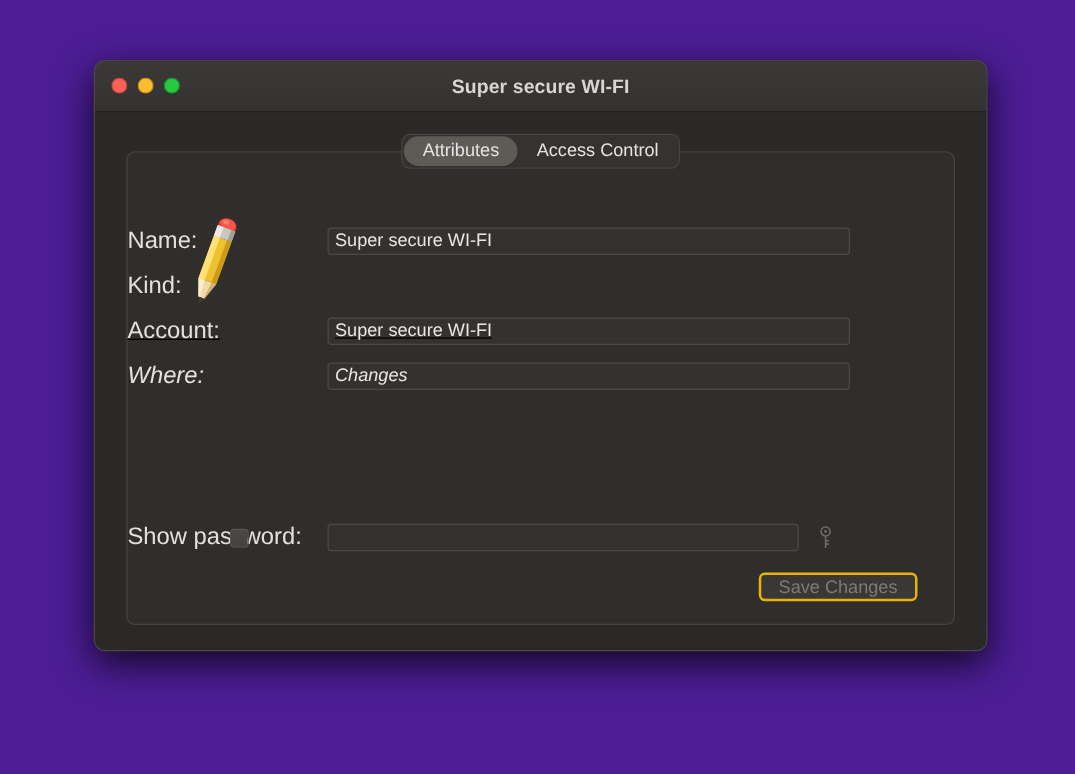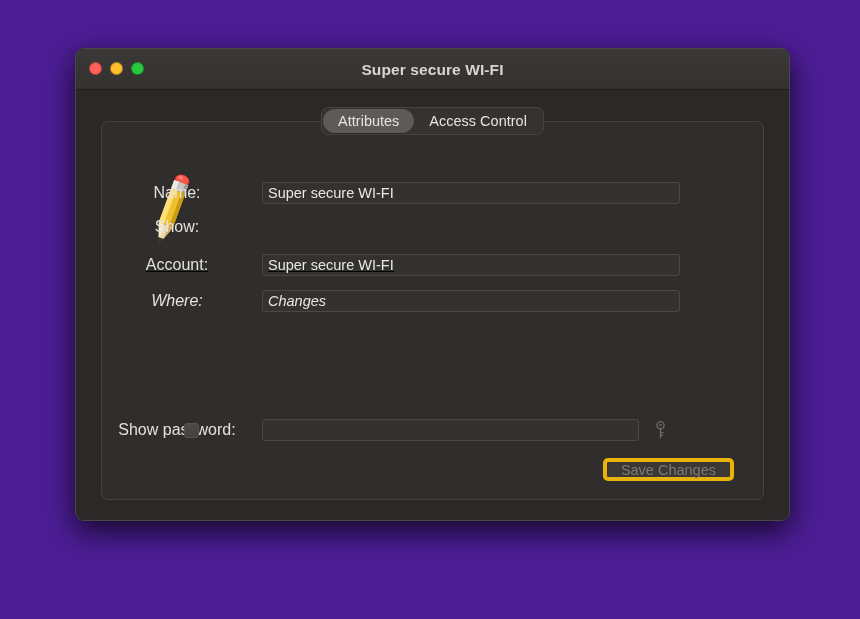--- a/index.html
+++ b/index.html
@@ -140,23 +140,23 @@
   }
 
   .row {
     position: absolute;
     display: flex;
     align-items: center;
   }
 
   .lbl {
     width: 160px;
-    text-align: center;
+    text-align: left;
     padding-right: 10px;
-    font-size: 16px;
+    font-size: 19px;
     color: #e3e1de;
     white-space: nowrap;
   }
 
   .field {
     height: 22px;
     background: #343230;
     border: 1px solid #4c4945;
     border-radius: 3px;
     display: flex;
@@ -238,21 +238,21 @@
   .save-btn {
     position: absolute;
     right: 29px;
     top: 336px;
     height: 23px;
     padding: 0 14px;
     display: flex;
     align-items: center;
     justify-content: center;
     background: #3a3835;
-    border: 4px solid #eab308;
+    border: 2px solid #eab308;
     border-radius: 5px;
     font-size: 14.5px;
     color: #7e7b77;
     white-space: nowrap;
   }
 </style>
 </head>
 <body>
 
 <div id="screen">
@@ -305,21 +305,21 @@
         </div>
 
         <div class="form">
 
           <div class="row" id="row-name">
             <div class="lbl">Name:</div>
             <div class="field">Super secure WI-FI</div>
           </div>
 
           <div class="row" id="row-kind">
-            <div class="lbl">Show:</div>
+            <div class="lbl">Kind:</div>
           </div>
 
           <div class="row" id="row-account">
             <div class="lbl">Account:</div>
             <div class="field">Super secure WI-FI</div>
           </div>
 
           <div class="row" id="row-where">
             <div class="lbl">Where:</div>
             <div class="field">Changes</div>

